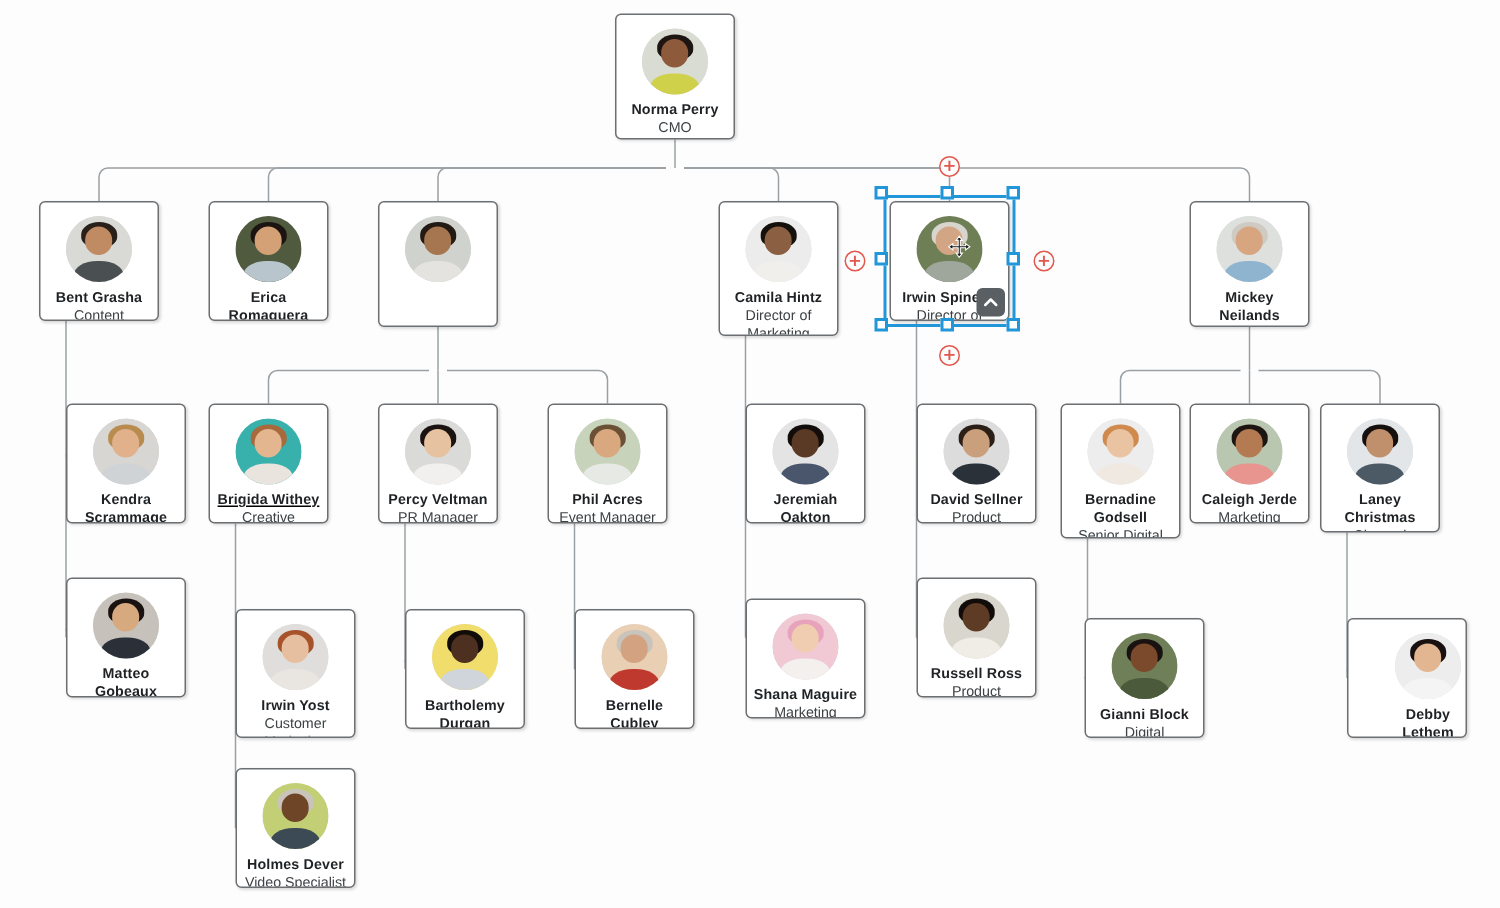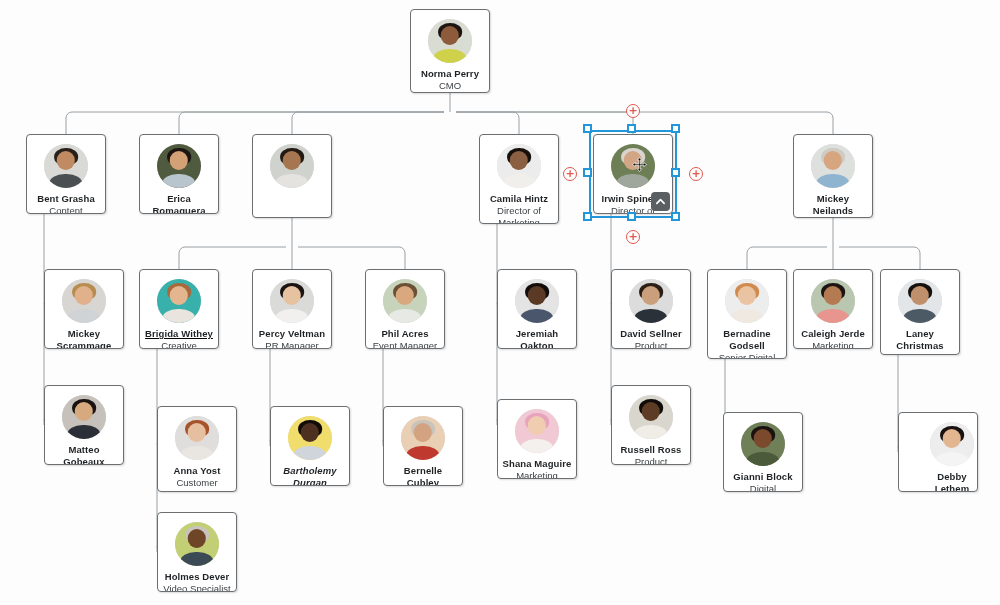--- a/index.html
+++ b/index.html
@@ -244,21 +244,21 @@
         </div>
       </div>
       <div class="node" style="left: 44px; top: 269px; width: 80px; height: 80px;">
         <div class="avatar">
           <div class="bg" style="background: rgb(216, 214, 210);"></div>
           <div class="hair" style="background: rgb(184, 140, 78);"></div>
           <div class="head" style="background: rgb(224, 177, 139);"></div>
           <div class="body" style="background: rgb(207, 211, 214);"></div>
         </div>
         <div class="label">
-          <span class="nm">Mickey Scrammage</span>
+          <span class="nm">Kendra Scrammage</span>
         </div>
       </div>
       <div class="node" style="left: 139px; top: 269px; width: 80px; height: 80px; text-decoration: underline;">
         <div class="avatar">
           <div class="bg" style="background: rgb(56, 176, 171);"></div>
           <div class="hair" style="background: rgb(168, 106, 60);"></div>
           <div class="head" style="background: rgb(227, 182, 143);"></div>
           <div class="body" style="background: rgb(233, 228, 222);"></div>
         </div>
         <div class="label">
@@ -361,25 +361,25 @@
         </div>
       </div>
       <div class="node" style="left: 157px; top: 406px; width: 80px; height: 86px;">
         <div class="avatar">
           <div class="bg" style="background: rgb(224, 222, 220);"></div>
           <div class="hair" style="background: rgb(166, 82, 42);"></div>
           <div class="head" style="background: rgb(230, 191, 160);"></div>
           <div class="body" style="background: rgb(233, 230, 225);"></div>
         </div>
         <div class="label">
-          <span class="nm">Anna Yost</span>
+          <span class="nm">Irwin Yost</span>
           <span class="ti">Customer Marketing Manager</span>
         </div>
       </div>
-      <div class="node" style="left: 270px; top: 406px; width: 80px; height: 80px; font-style: italic;">
+      <div class="node" style="left: 270px; top: 406px; width: 80px; height: 80px;">
         <div class="avatar">
           <div class="bg" style="background: rgb(241, 221, 107);"></div>
           <div class="hair" style="background: rgb(18, 12, 9);"></div>
           <div class="head" style="background: rgb(77, 48, 32);"></div>
           <div class="body" style="background: rgb(207, 213, 218);"></div>
         </div>
         <div class="label">
           <span class="nm">Bartholemy Durgan</span>
         </div>
       </div>

